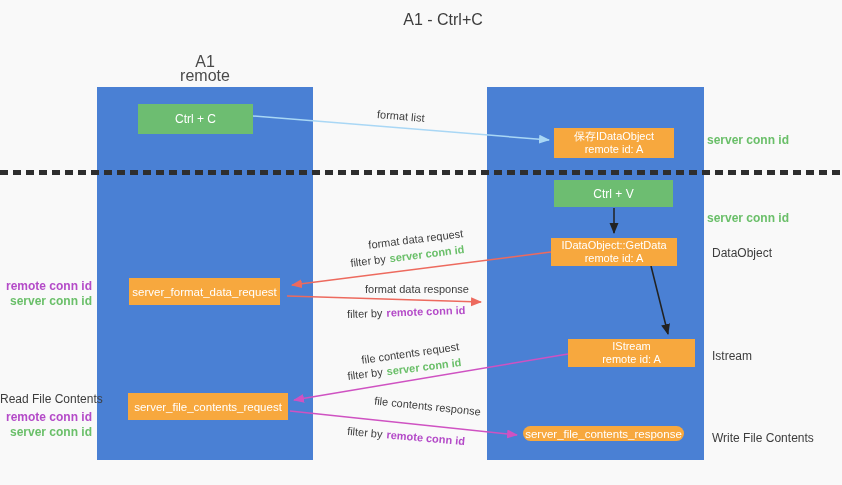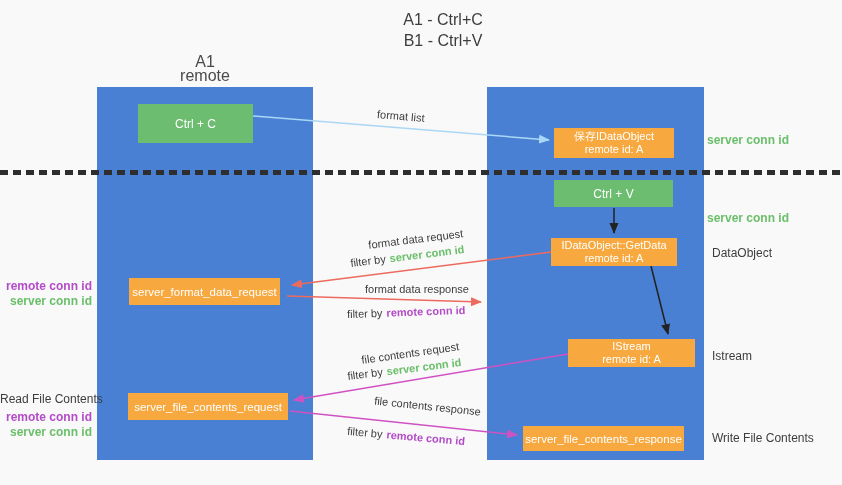--- a/index.html
+++ b/index.html
@@ -37,21 +37,20 @@
   .p{color:var(--text-purple);font-weight:bold;}
   .fb{margin-right:4px;}
 </style>
 </head>
 <body>
 
 <div class="canvas">
 
   <div class="title">
     <div>A1 - Ctrl+C</div>
-    <div>B1 - Ctrl+V</div>
   </div>
 
   <div class="lane-header" style="left:97px;width:216px;">
     <div>A1</div>
     <div>remote</div>
   </div>
 
   <div class="lane" style="left:97px;width:216px;"></div>
   <div class="lane" style="left:487px;width:217px;"></div>
 
@@ -74,21 +73,21 @@
     </defs>
     <line x1="253" y1="116" x2="549" y2="140" style="stroke:var(--arrow-lightblue)" stroke-width="1.5" marker-end="url(#mk-blue)"></line>
     <line x1="614" y1="208" x2="614" y2="233" style="stroke:#222" stroke-width="1.5" marker-end="url(#mk-black)"></line>
     <line x1="651" y1="266" x2="668" y2="334" style="stroke:#222" stroke-width="1.5" marker-end="url(#mk-black)"></line>
     <line x1="551" y1="252" x2="292" y2="285" style="stroke:var(--arrow-red)" stroke-width="1.5" marker-end="url(#mk-red)"></line>
     <line x1="287" y1="296" x2="481" y2="302" style="stroke:var(--arrow-red)" stroke-width="1.5" marker-end="url(#mk-red)"></line>
     <line x1="568" y1="354" x2="294" y2="400" style="stroke:var(--arrow-magenta)" stroke-width="1.5" marker-end="url(#mk-magenta)"></line>
     <line x1="290" y1="411" x2="517" y2="435" style="stroke:var(--arrow-magenta)" stroke-width="1.5" marker-end="url(#mk-magenta)"></line>
   </svg>
 
-  <div class="node green" style="left:138px;top:104px;width:115px;height:39px;">
+  <div class="node green" style="left:138px;top:104px;width:115px;height:30px;">
     <div>Ctrl + C</div>
   </div>
 
   <div class="node orange" style="left:554px;top:128px;width:120px;height:30px;">
     <div class="ln">保存IDataObject</div>
     <div class="ln">remote id: A</div>
   </div>
 
   <div class="node green" style="left:554px;top:180px;width:119px;height:27px;">
     <div>Ctrl + V</div>
@@ -106,21 +105,21 @@
 
   <div class="node orange" style="left:568px;top:339px;width:127px;height:28px;">
     <div class="ln">IStream</div>
     <div class="ln">remote id: A</div>
   </div>
 
   <div class="node orange" style="left:128px;top:393px;width:160px;height:27px;">
     <div>server_file_contents_request</div>
   </div>
 
-  <div class="node orange" style="left:523px;top:426px;width:161px;height:25px;">
+  <div class="node orange" style="left:523px;top:426px;width:161px;height:15px;border-radius:8px;">
     <div>server_file_contents_response</div>
   </div>
 
   <div class="edge-label" style="left:377px;top:110px;transform:rotate(5deg);">format list</div>
 
   <div class="edge-label" style="left:368px;top:233px;transform:rotate(-7deg);">format data request</div>
   <div class="edge-label" style="left:350px;top:250px;transform:rotate(-7deg);">
     <span class="fb">filter by</span><span class="g">server conn id</span>
   </div>
 

